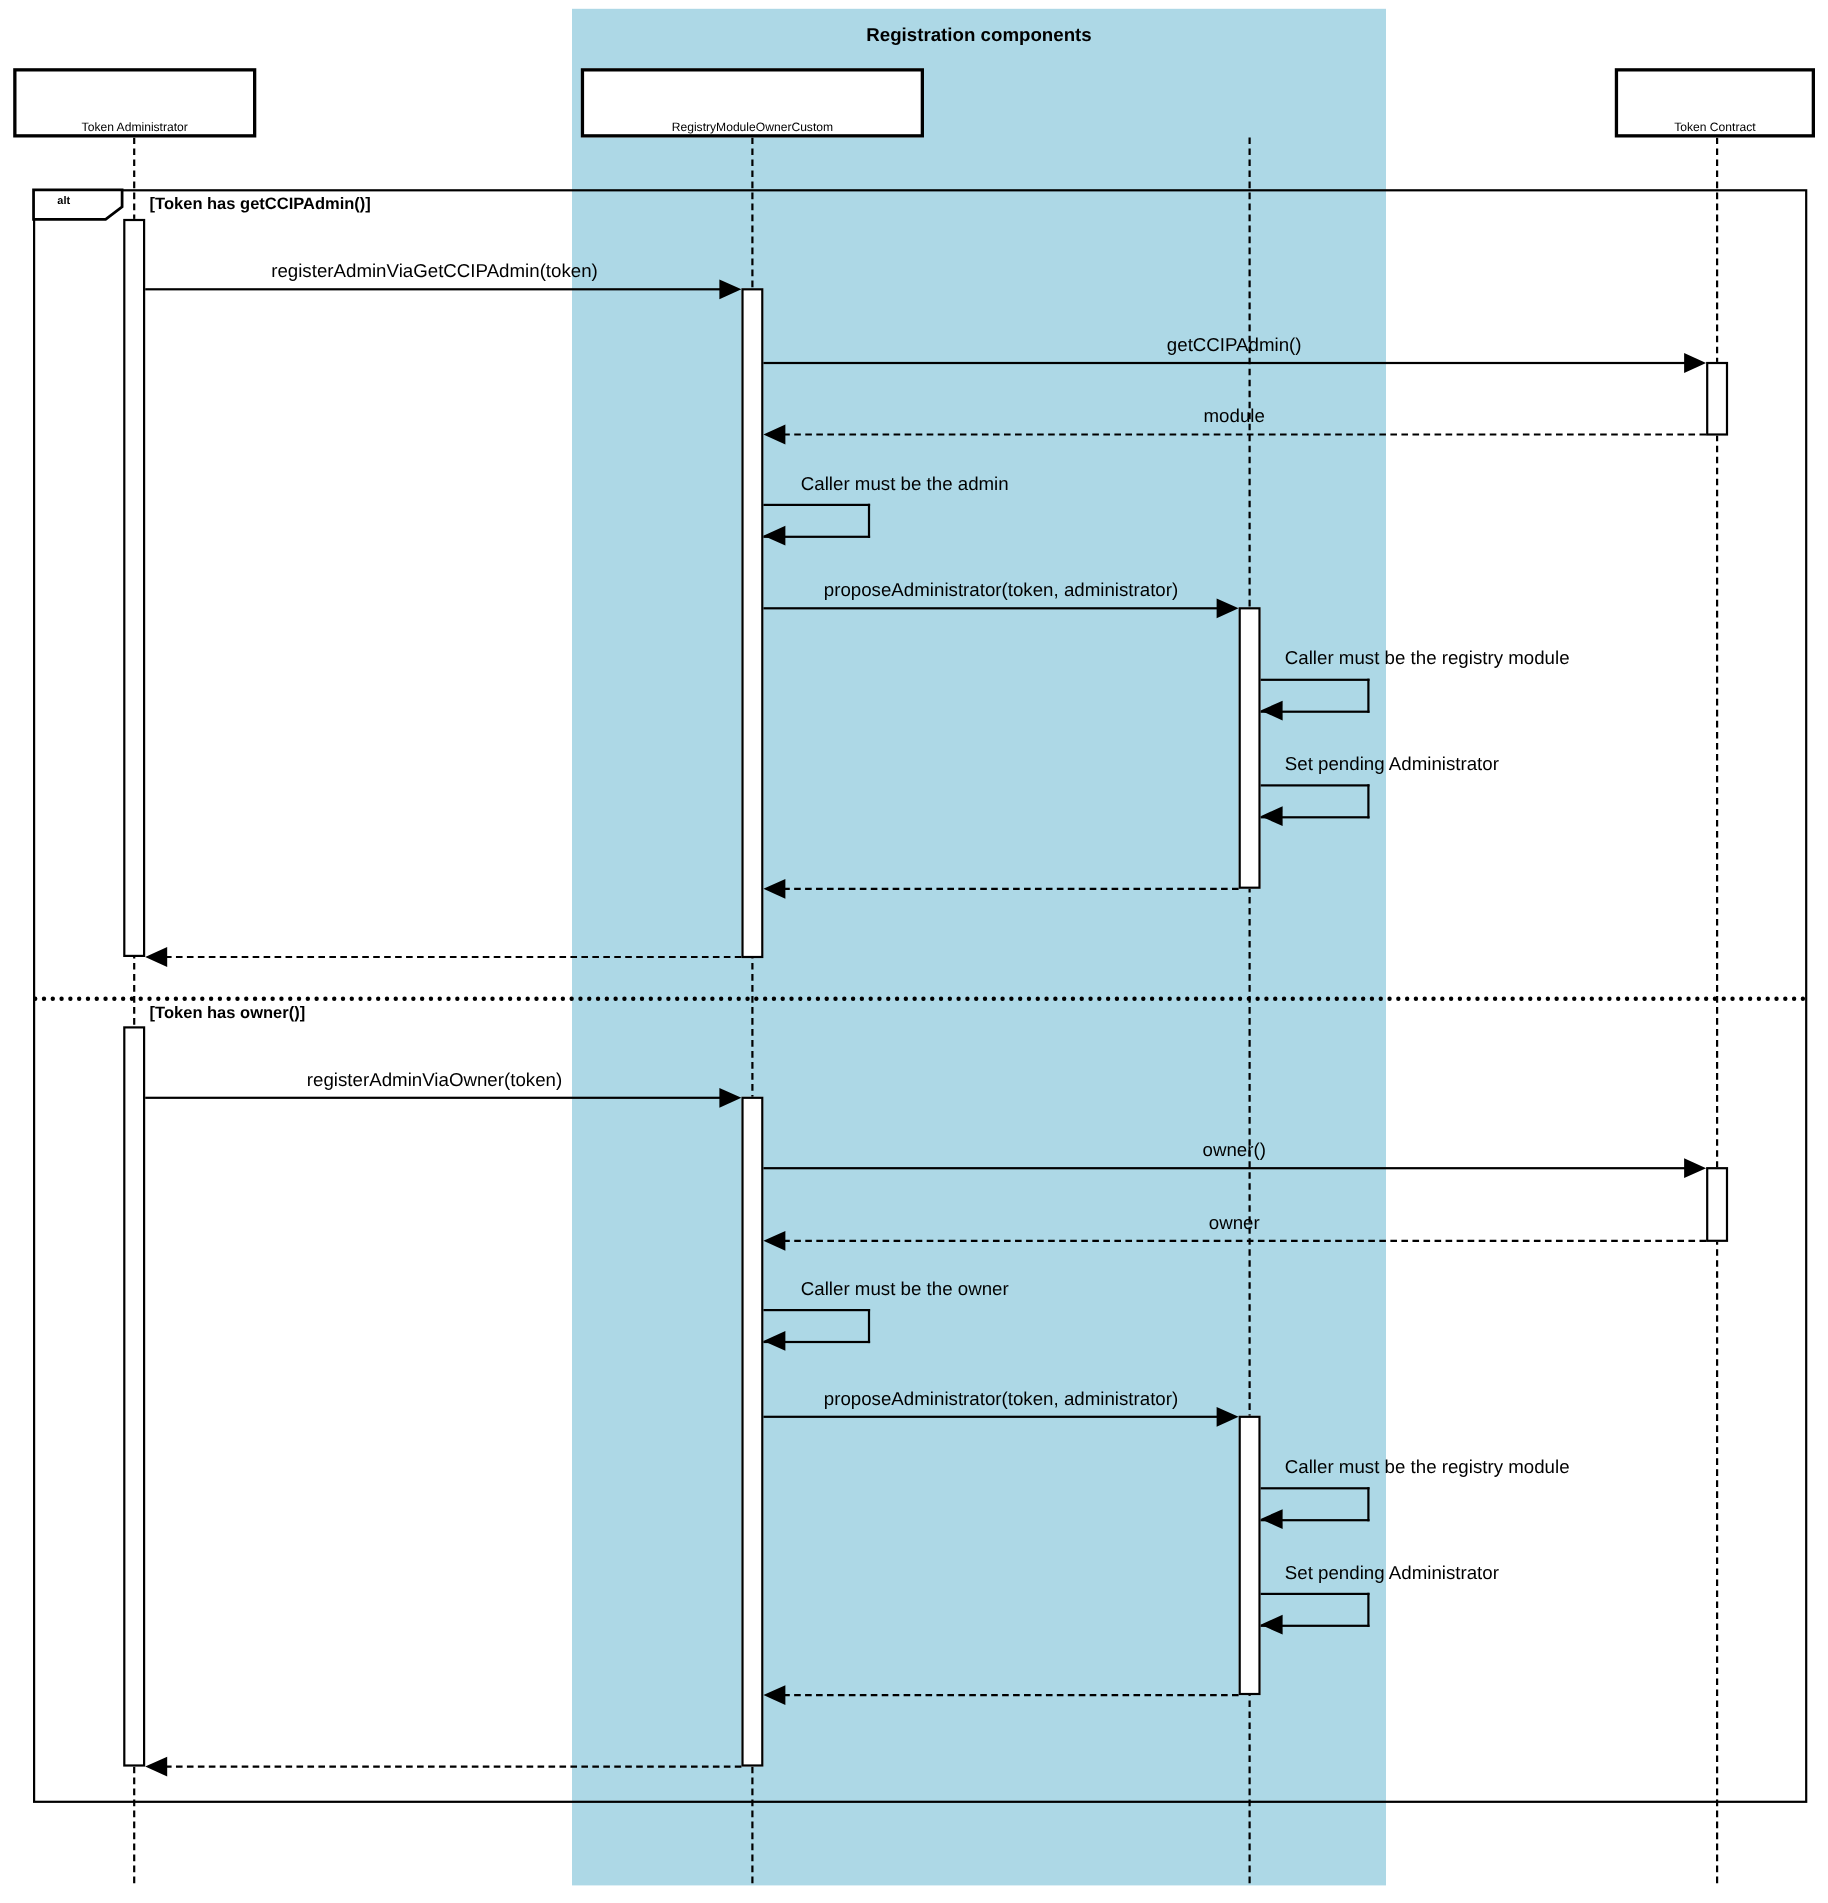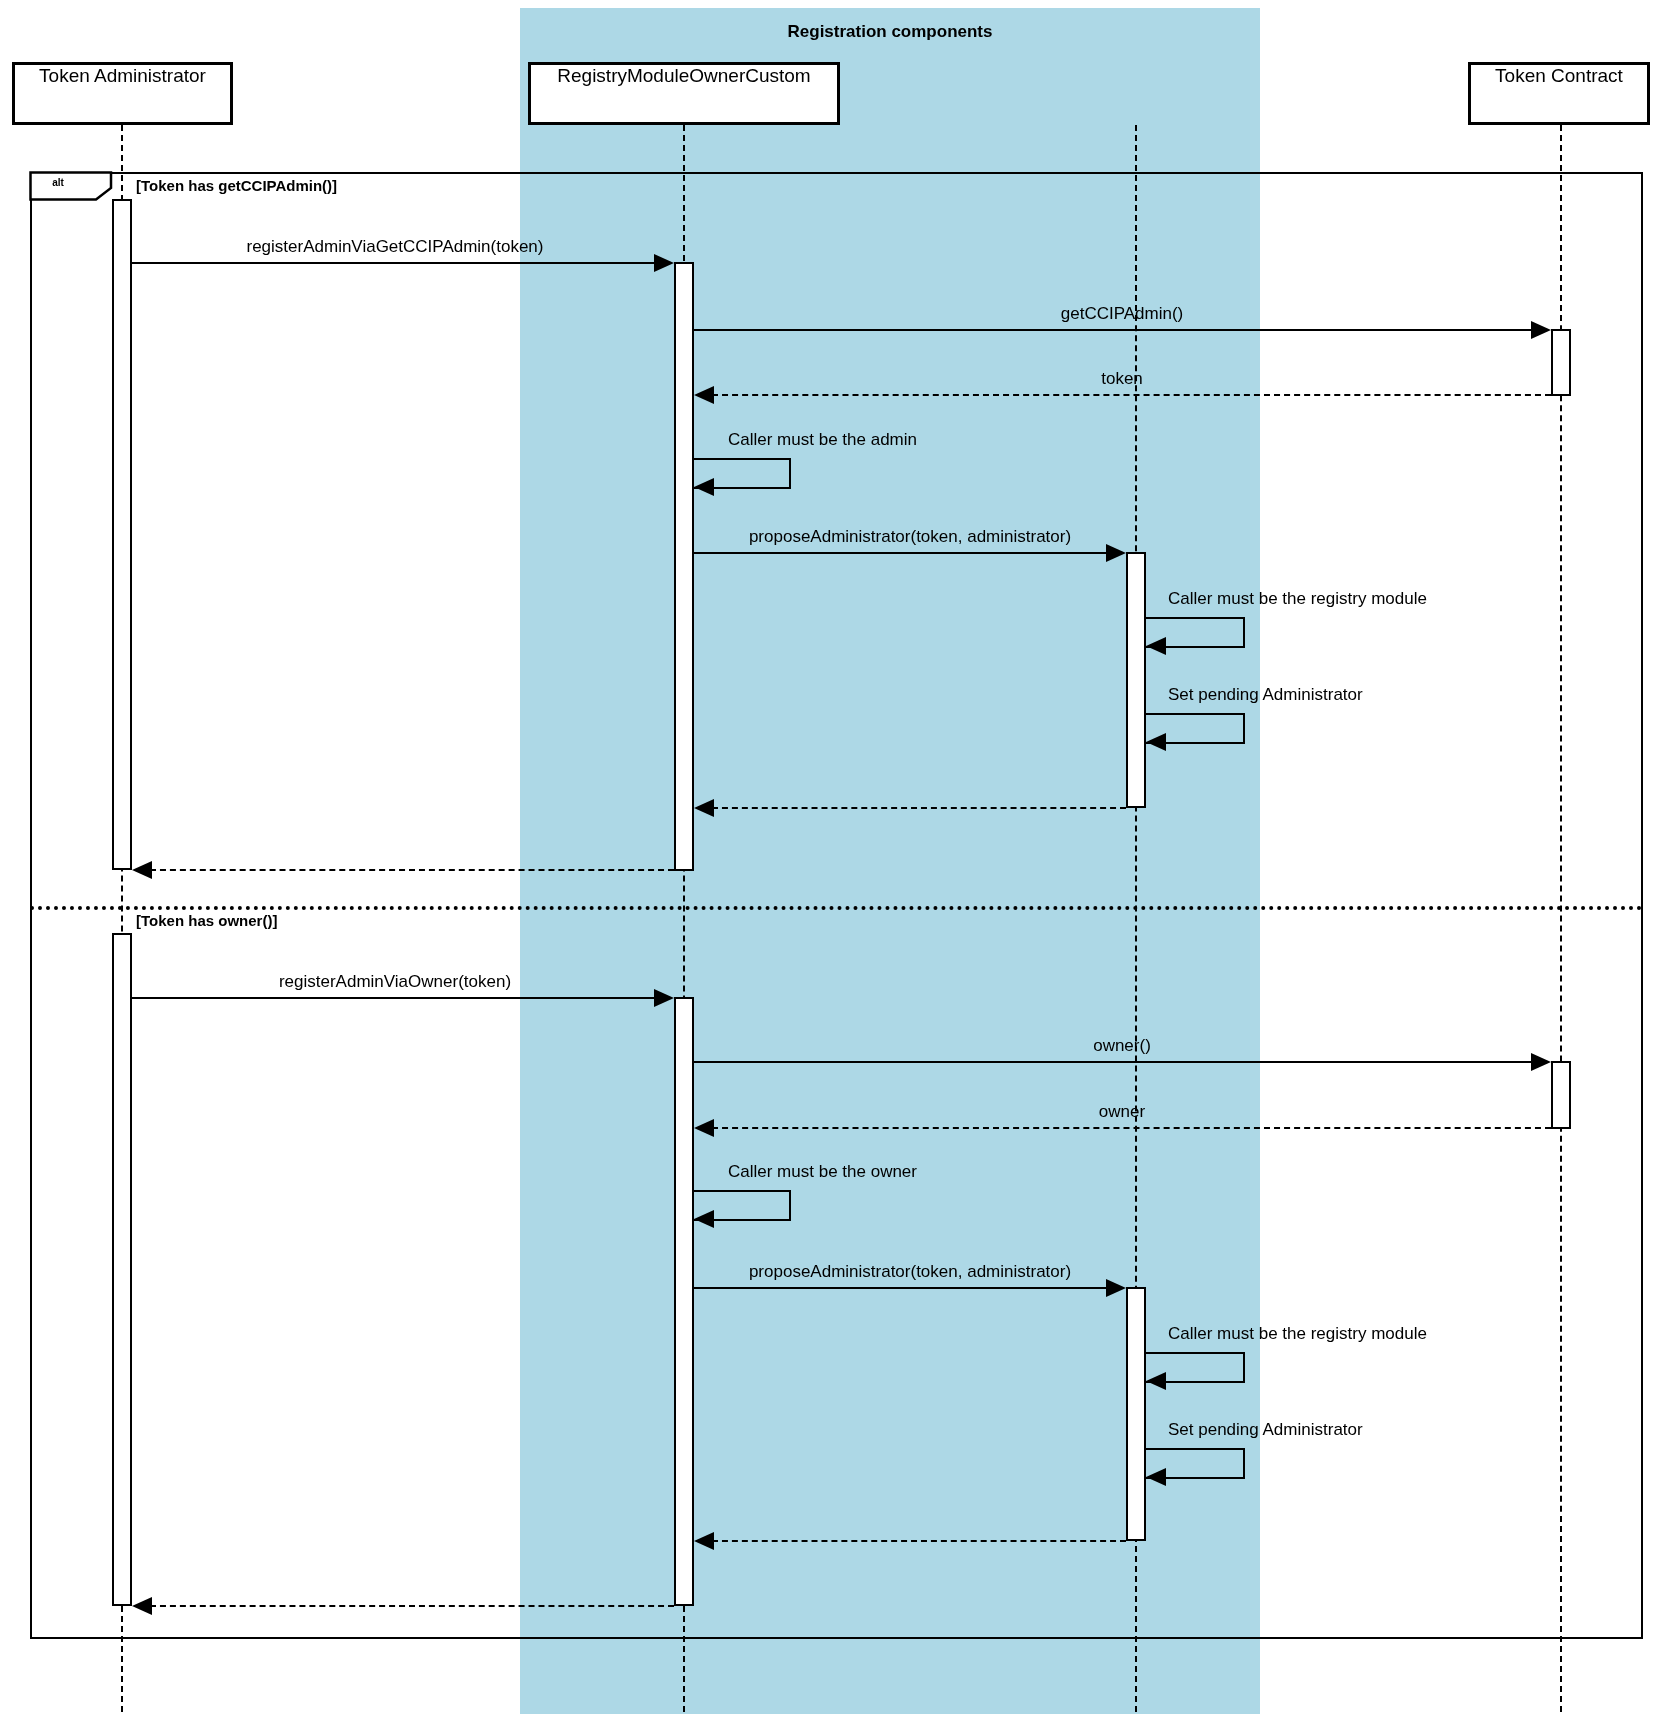--- a/index.html
+++ b/index.html
@@ -16,21 +16,21 @@
   .mline { height:0; border-top:2.5px solid #000; z-index:35; }
   .mline.dashed { border-top-style:dashed; }
   .ah-right { width:0; height:0; border-top:9px solid transparent; border-bottom:9px solid transparent;
               border-left:20px solid #000; z-index:36; }
   .ah-left  { width:0; height:0; border-top:9px solid transparent; border-bottom:9px solid transparent;
               border-right:20px solid #000; z-index:36; }
   .mlabel { font-size:17px; white-space:nowrap; z-index:37; }
   .mlabel.center { transform:translateX(-50%); }
   .cond { font-weight:bold; font-size:15px; white-space:nowrap; z-index:37; }
   .participant { background:#fff; border:3px solid #000; box-sizing:border-box; display:flex;
-                 align-items:flex-start; justify-content:center; font-size:19px; z-index:40; }
+                 align-items:flex-end; justify-content:center; font-size:11px; z-index:40; }
   .alt-svg { z-index:38; }
   .alt-text { font-weight:bold; font-size:10px; text-align:center; z-index:39; }
 </style>
 </head>
 <body>
 
 <div class="seq">
 
   <div class="abs band" style="left:520px; top:8px; width:740px; height:1706px;"></div>
   <div class="abs title" style="left:890px; top:22px;">Registration components</div>
@@ -71,21 +71,21 @@
   <div class="abs activation" style="left:1126px; top:1287px; height:254px;"></div>
 
   <div class="abs mlabel center" style="left:395px; top:237px;">registerAdminViaGetCCIPAdmin(token)</div>
   <div class="abs mline" style="left:132px; top:262px; width:524px;"></div>
   <div class="abs ah-right" style="left:654px; top:254px;"></div>
 
   <div class="abs mlabel center" style="left:1122px; top:304px;">getCCIPAdmin()</div>
   <div class="abs mline" style="left:694px; top:329px; width:839px;"></div>
   <div class="abs ah-right" style="left:1531px; top:321px;"></div>
 
-  <div class="abs mlabel center" style="left:1122px; top:369px;">token</div>
+  <div class="abs mlabel center" style="left:1122px; top:369px;">module</div>
   <div class="abs mline dashed" style="left:712px; top:394px; width:839px;"></div>
   <div class="abs ah-left" style="left:694px; top:386px;"></div>
 
   <div class="abs mlabel" style="left:728px; top:430px;">Caller must be the admin</div>
   <div class="abs selfloop" style="left:694px; top:458px; width:97px; height:31px;"></div>
   <div class="abs ah-left" style="left:694px; top:478px;"></div>
 
   <div class="abs mlabel center" style="left:910px; top:527px;">proposeAdministrator(token, administrator)</div>
   <div class="abs mline" style="left:694px; top:552px; width:414px;"></div>
   <div class="abs ah-right" style="left:1106px; top:544px;"></div>

